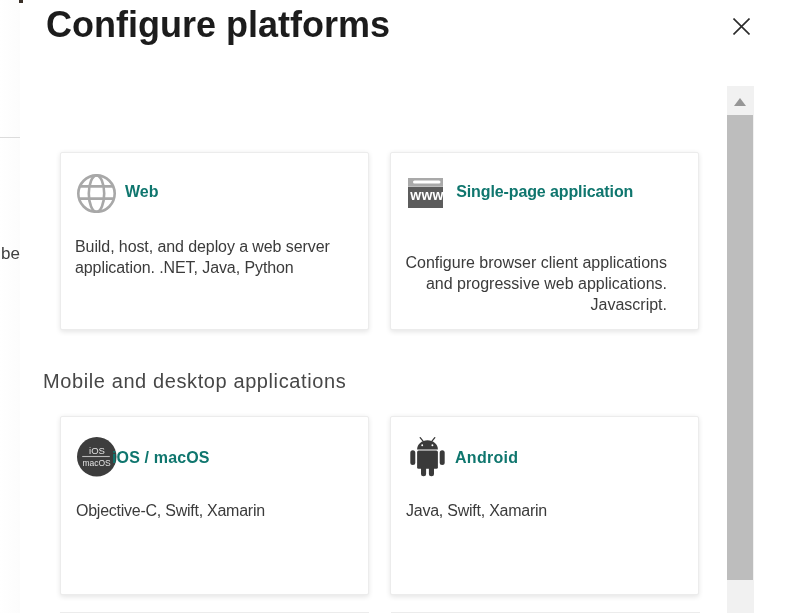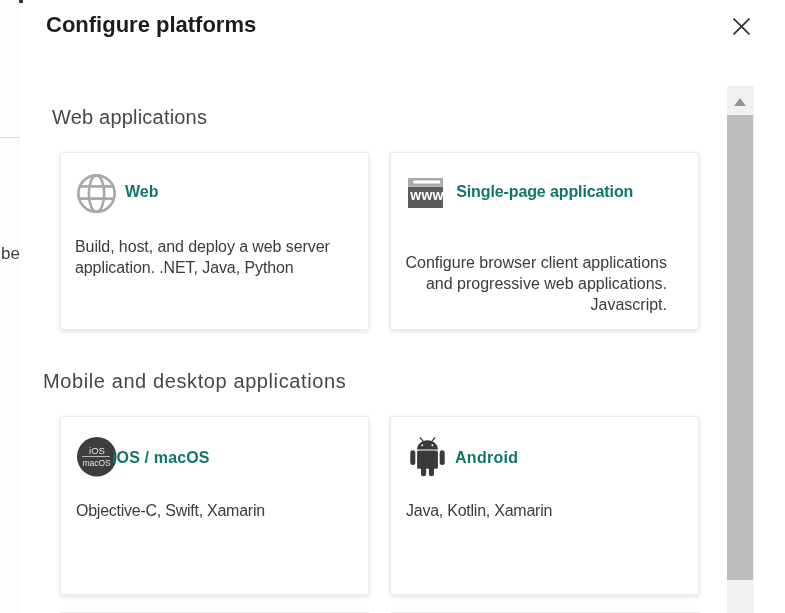--- a/index.html
+++ b/index.html
@@ -7,21 +7,21 @@
        font-family:"Liberation Sans", sans-serif;}
   .abs{position:absolute;}
   
   #strip{left:0;top:0;width:44px;height:613px;overflow:hidden;
          background:linear-gradient(to right,#ffffff 0%,#fcfcfc 45%,#f2f2f2 78%,#e2e2e2 100%);}
   #strip .hline{position:absolute;left:0;top:137px;width:20px;height:1px;background:#dcdcdc;}
   #strip .be{position:absolute;left:1px;top:244px;font-size:17px;color:#404040;}
   #topmark{left:19px;top:0;width:3.5px;height:3px;background:#3a3028;z-index:9;}
   
   #panel{left:20px;top:0;width:765px;height:613px;background:#fff;}
-  #title{left:26px;top:10px;font-size:22px;font-weight:700;color:#1c1c1c;line-height:30px;letter-spacing:0px;}
+  #title{left:26px;top:10px;font-size:36px;font-weight:700;color:#1c1c1c;line-height:30px;letter-spacing:0px;}
   #closex{left:713px;top:18px;}
   .h2{font-size:20px;font-weight:400;color:#474747;line-height:20px;letter-spacing:0.2px;}
   #h2a{left:32px;top:107px;}
   #h2b{left:23px;top:370.5px;letter-spacing:0.6px;}
   .card{background:#fff;border:1px solid #ececec;border-radius:2px;
         box-shadow:0 1.5px 5px rgba(0,0,0,0.10);}
   #card1{left:39.5px;top:151.5px;width:307px;height:176.5px;}
   #card2{left:370px;top:151.5px;width:307px;height:176.5px;}
   #card3{left:39.5px;top:416px;width:307px;height:176.5px;}
   #card4{left:370px;top:416px;width:307px;height:176.5px;}
@@ -51,21 +51,20 @@
 <div class="abs" id="strip">
     <div class="hline"></div>
     <span class="be">be</span>
   </div>
 <div class="abs" id="topmark"></div>
 <div class="abs" id="panel">
   <div class="abs" id="title">Configure platforms</div>
   <svg class="abs" id="closex" width="17" height="17" viewBox="0 0 17 17">
     <path d="M0.5 0.5 L16.5 16.5 M16.5 0.5 L0.5 16.5" stroke="#2b2b2b" stroke-width="1.6" fill="none"></path>
   </svg>
-  <div class="abs h2" id="h2a">Web applications</div>
   <div class="abs h2" id="h2b">Mobile and desktop applications</div>
   <div class="abs card" id="card1"></div>
   <div class="abs card" id="card2"></div>
   <div class="abs card" id="card3"></div>
   <div class="abs card" id="card4"></div>
 
   <svg class="abs" id="icon1" width="39" height="39" viewBox="0 0 39 39">
     <g stroke="#a8a8a8" stroke-width="2.6" fill="none">
       <circle cx="19.5" cy="19.6" r="18.2"></circle>
       <ellipse cx="19.5" cy="19.6" rx="7.7" ry="18.2"></ellipse>
@@ -102,20 +101,20 @@
       <rect x="7.1" y="13.4" width="20.8" height="18.4" rx="1.5"></rect>
       <rect x="0.3" y="13.3" width="5" height="14.6" rx="2.5"></rect>
       <rect x="29.7" y="13.3" width="5" height="14.6" rx="2.5"></rect>
       <rect x="11" y="28" width="5.1" height="11.2" rx="2.5"></rect>
       <rect x="18.9" y="28" width="5.1" height="11.2" rx="2.5"></rect>
     </g>
     <circle cx="12.2" cy="8.3" r="0.95" fill="#ffffff"></circle>
     <circle cx="22.4" cy="8.3" r="0.95" fill="#ffffff"></circle>
   </svg>
   <div class="abs cname" id="name4">Android</div>
-  <div class="abs cdesc" id="desc4">Java, Kotlin, Xamarin</div>
+  <div class="abs cdesc" id="desc4">Java, Swift, Xamarin</div>
 
   <div class="abs" id="sbtrack"></div>
   <div class="abs" id="sbthumb"></div>
   <div class="abs" id="sbarrow"></div>
   <div class="abs botbar" style="left:40px;width:309px;"></div>
   <div class="abs botbar" style="left:370.5px;width:309px;"></div>
 </div>
 
 </body></html>

